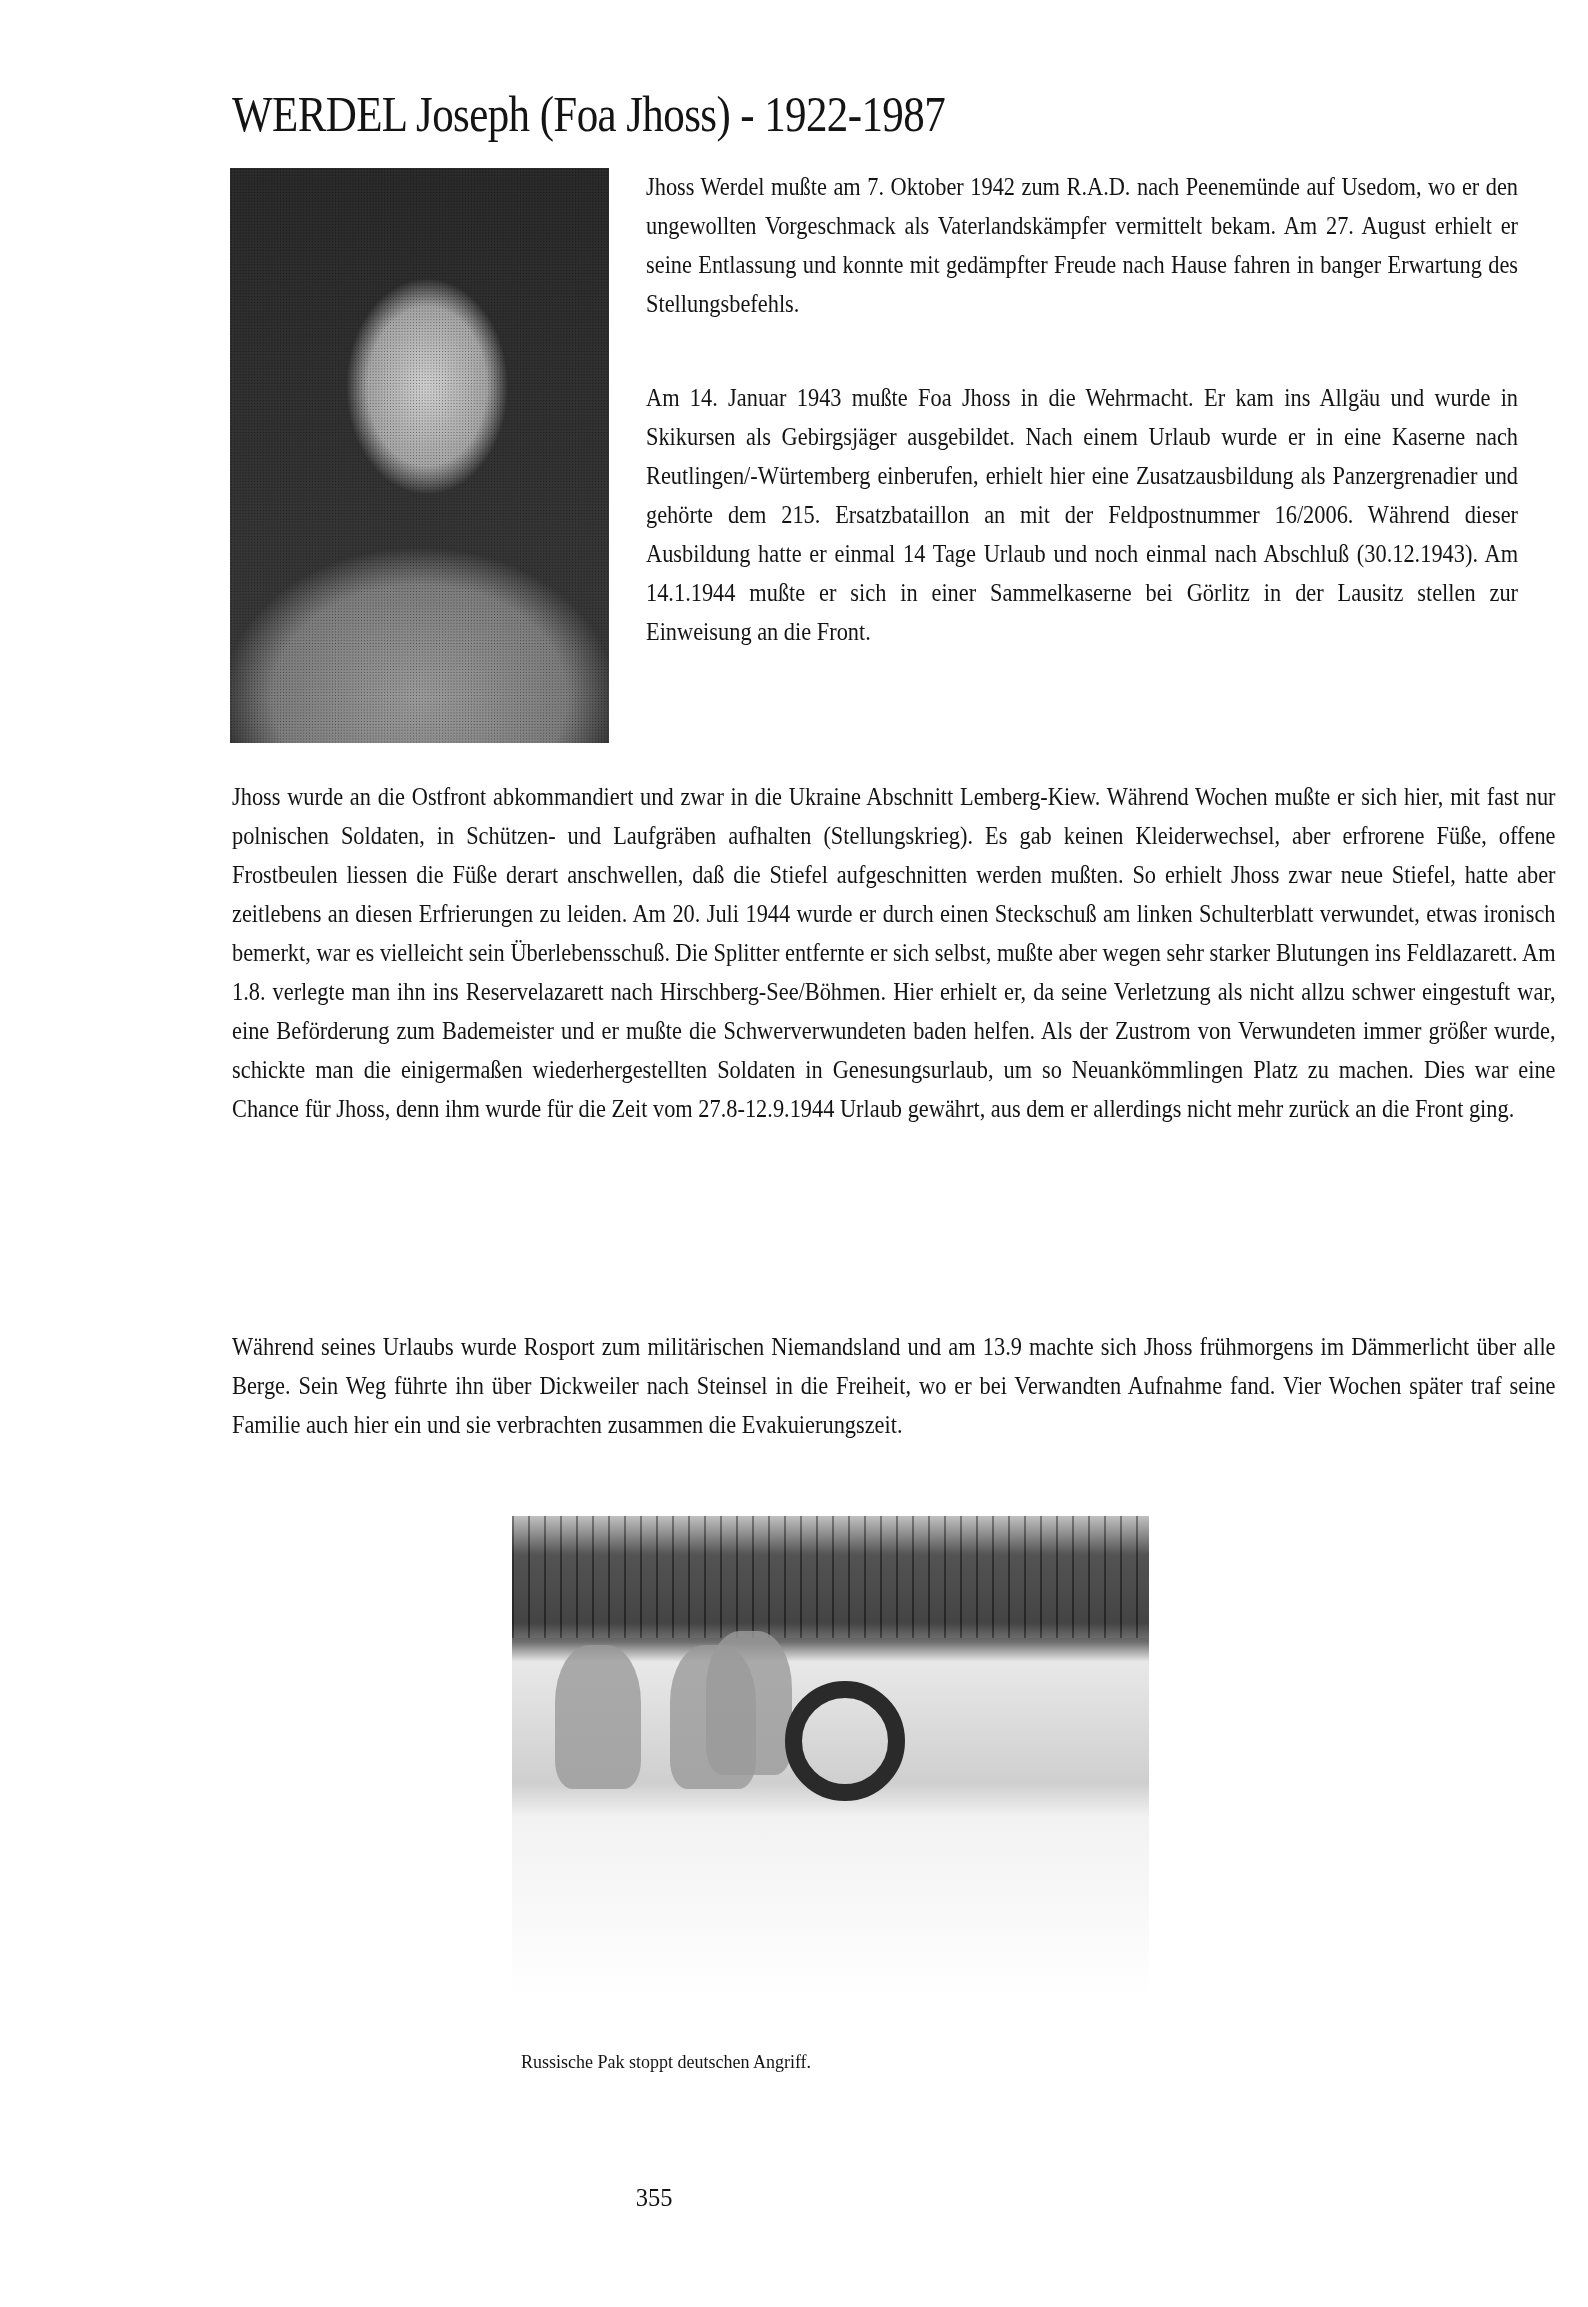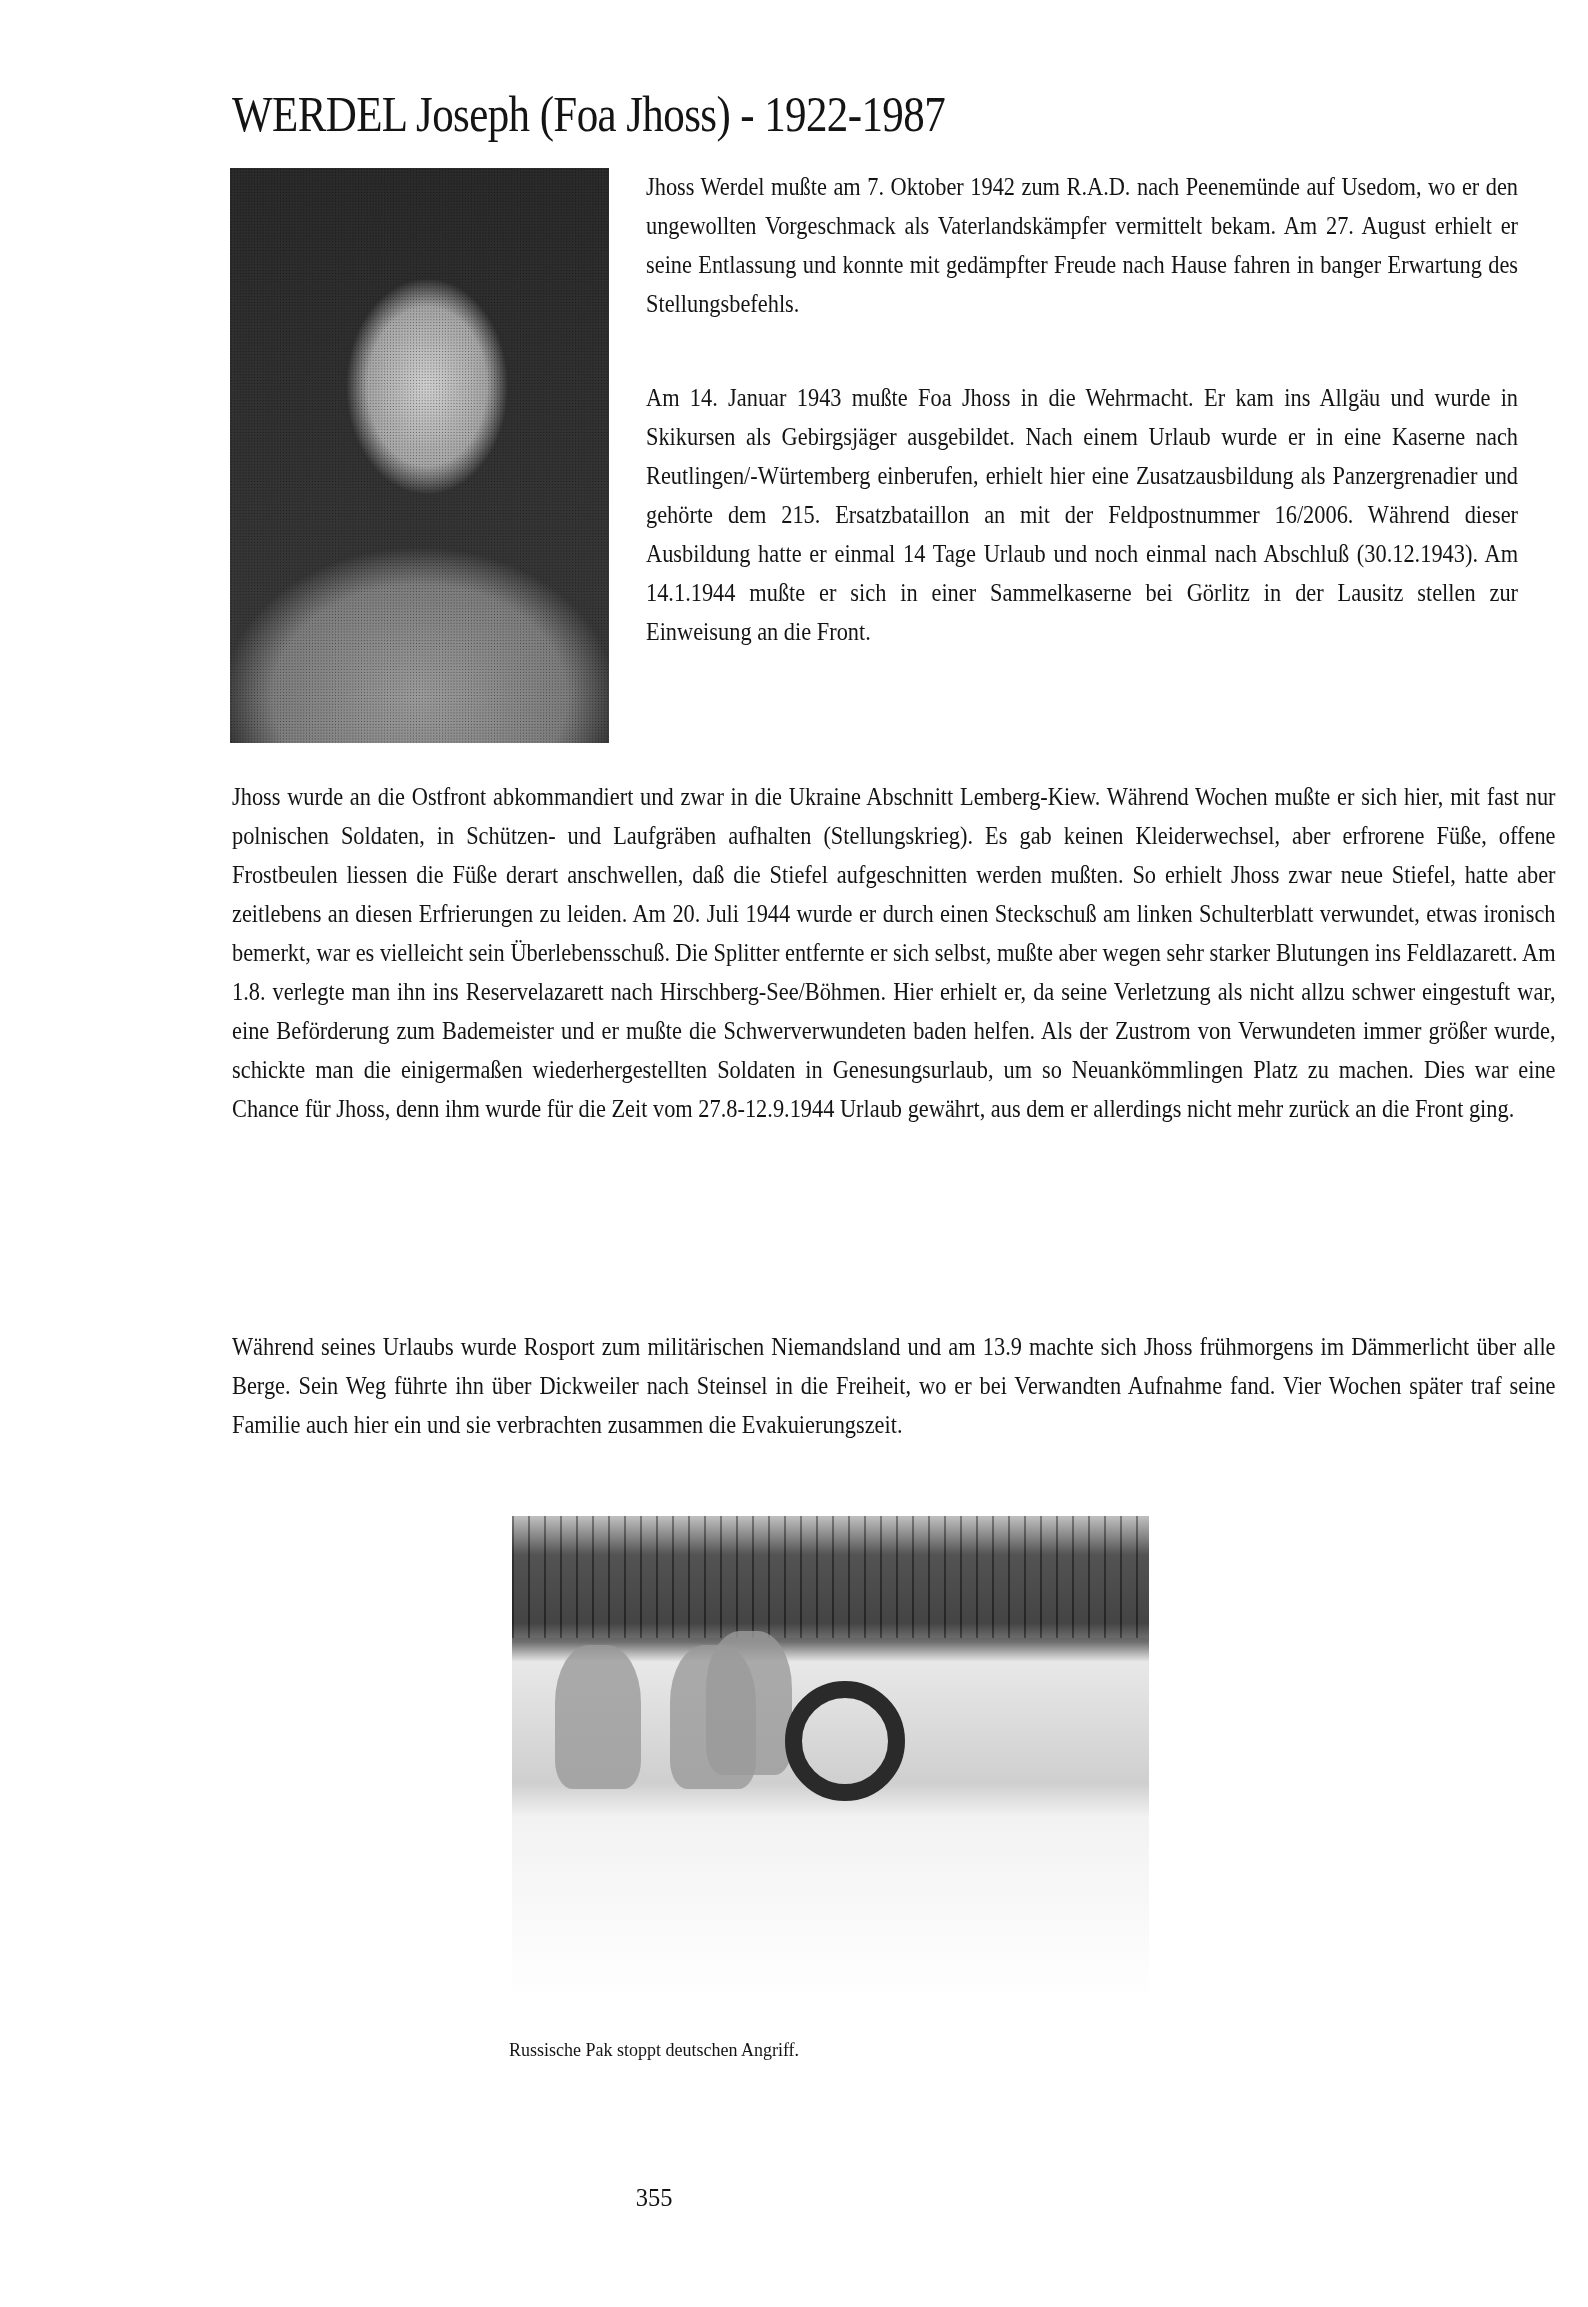--- a/index.html
+++ b/index.html
@@ -28,21 +28,21 @@
   .battle-photo { position: absolute; left: 512px; top: 1516px; width: 637px; height: 486px;
                   background:
                     linear-gradient(to bottom, #bdbdbd 0%, #4a4a4a 8%, #3a3a3a 22%, #707070 26%, #e8e8e8 30%, #cfcfcf 55%, #f2f2f2 62%, #ffffff 100%);
                   overflow: hidden; }
   .battle-photo .trees { position: absolute; left: 0; top: 0; width: 100%; height: 122px;
                   background: repeating-linear-gradient(90deg, rgba(0,0,0,0.35) 0 2.2px, rgba(255,255,255,0.05) 2.2px 16px); }
   .battle-photo .gun { position: absolute; left: 273px; top: 165px; width: 86px; height: 86px;
                   border-radius: 50%; border: 17.3px solid #2a2a2a; }
   .battle-photo .crew { position: absolute; top: 129px; width: 86px; height: 144px;
                   background: #9a9a9a; border-radius: 40% 40% 20% 20%; opacity: .8; }
-  .caption { position: absolute; left: 0; width: 1300px; top: 2036px; margin: 4px; text-align: center;
+  .caption { position: absolute; left: 0; width: 1300px; top: 2036px; margin: 16px; text-align: center;
              font-size: 18px; }
   .page-number { position: absolute; left: 0; width: 1308px; top: 2184px; text-align: center;
                  font-size: 24.5px; }
 </style>
 </head>
 <body>
 
 <h1 class="page-title">WERDEL Joseph (Foa Jhoss) - 1922-1987</h1>
 
 <div class="portrait" title="Black-and-white halftone portrait of a young man in Wehrmacht uniform"></div>

